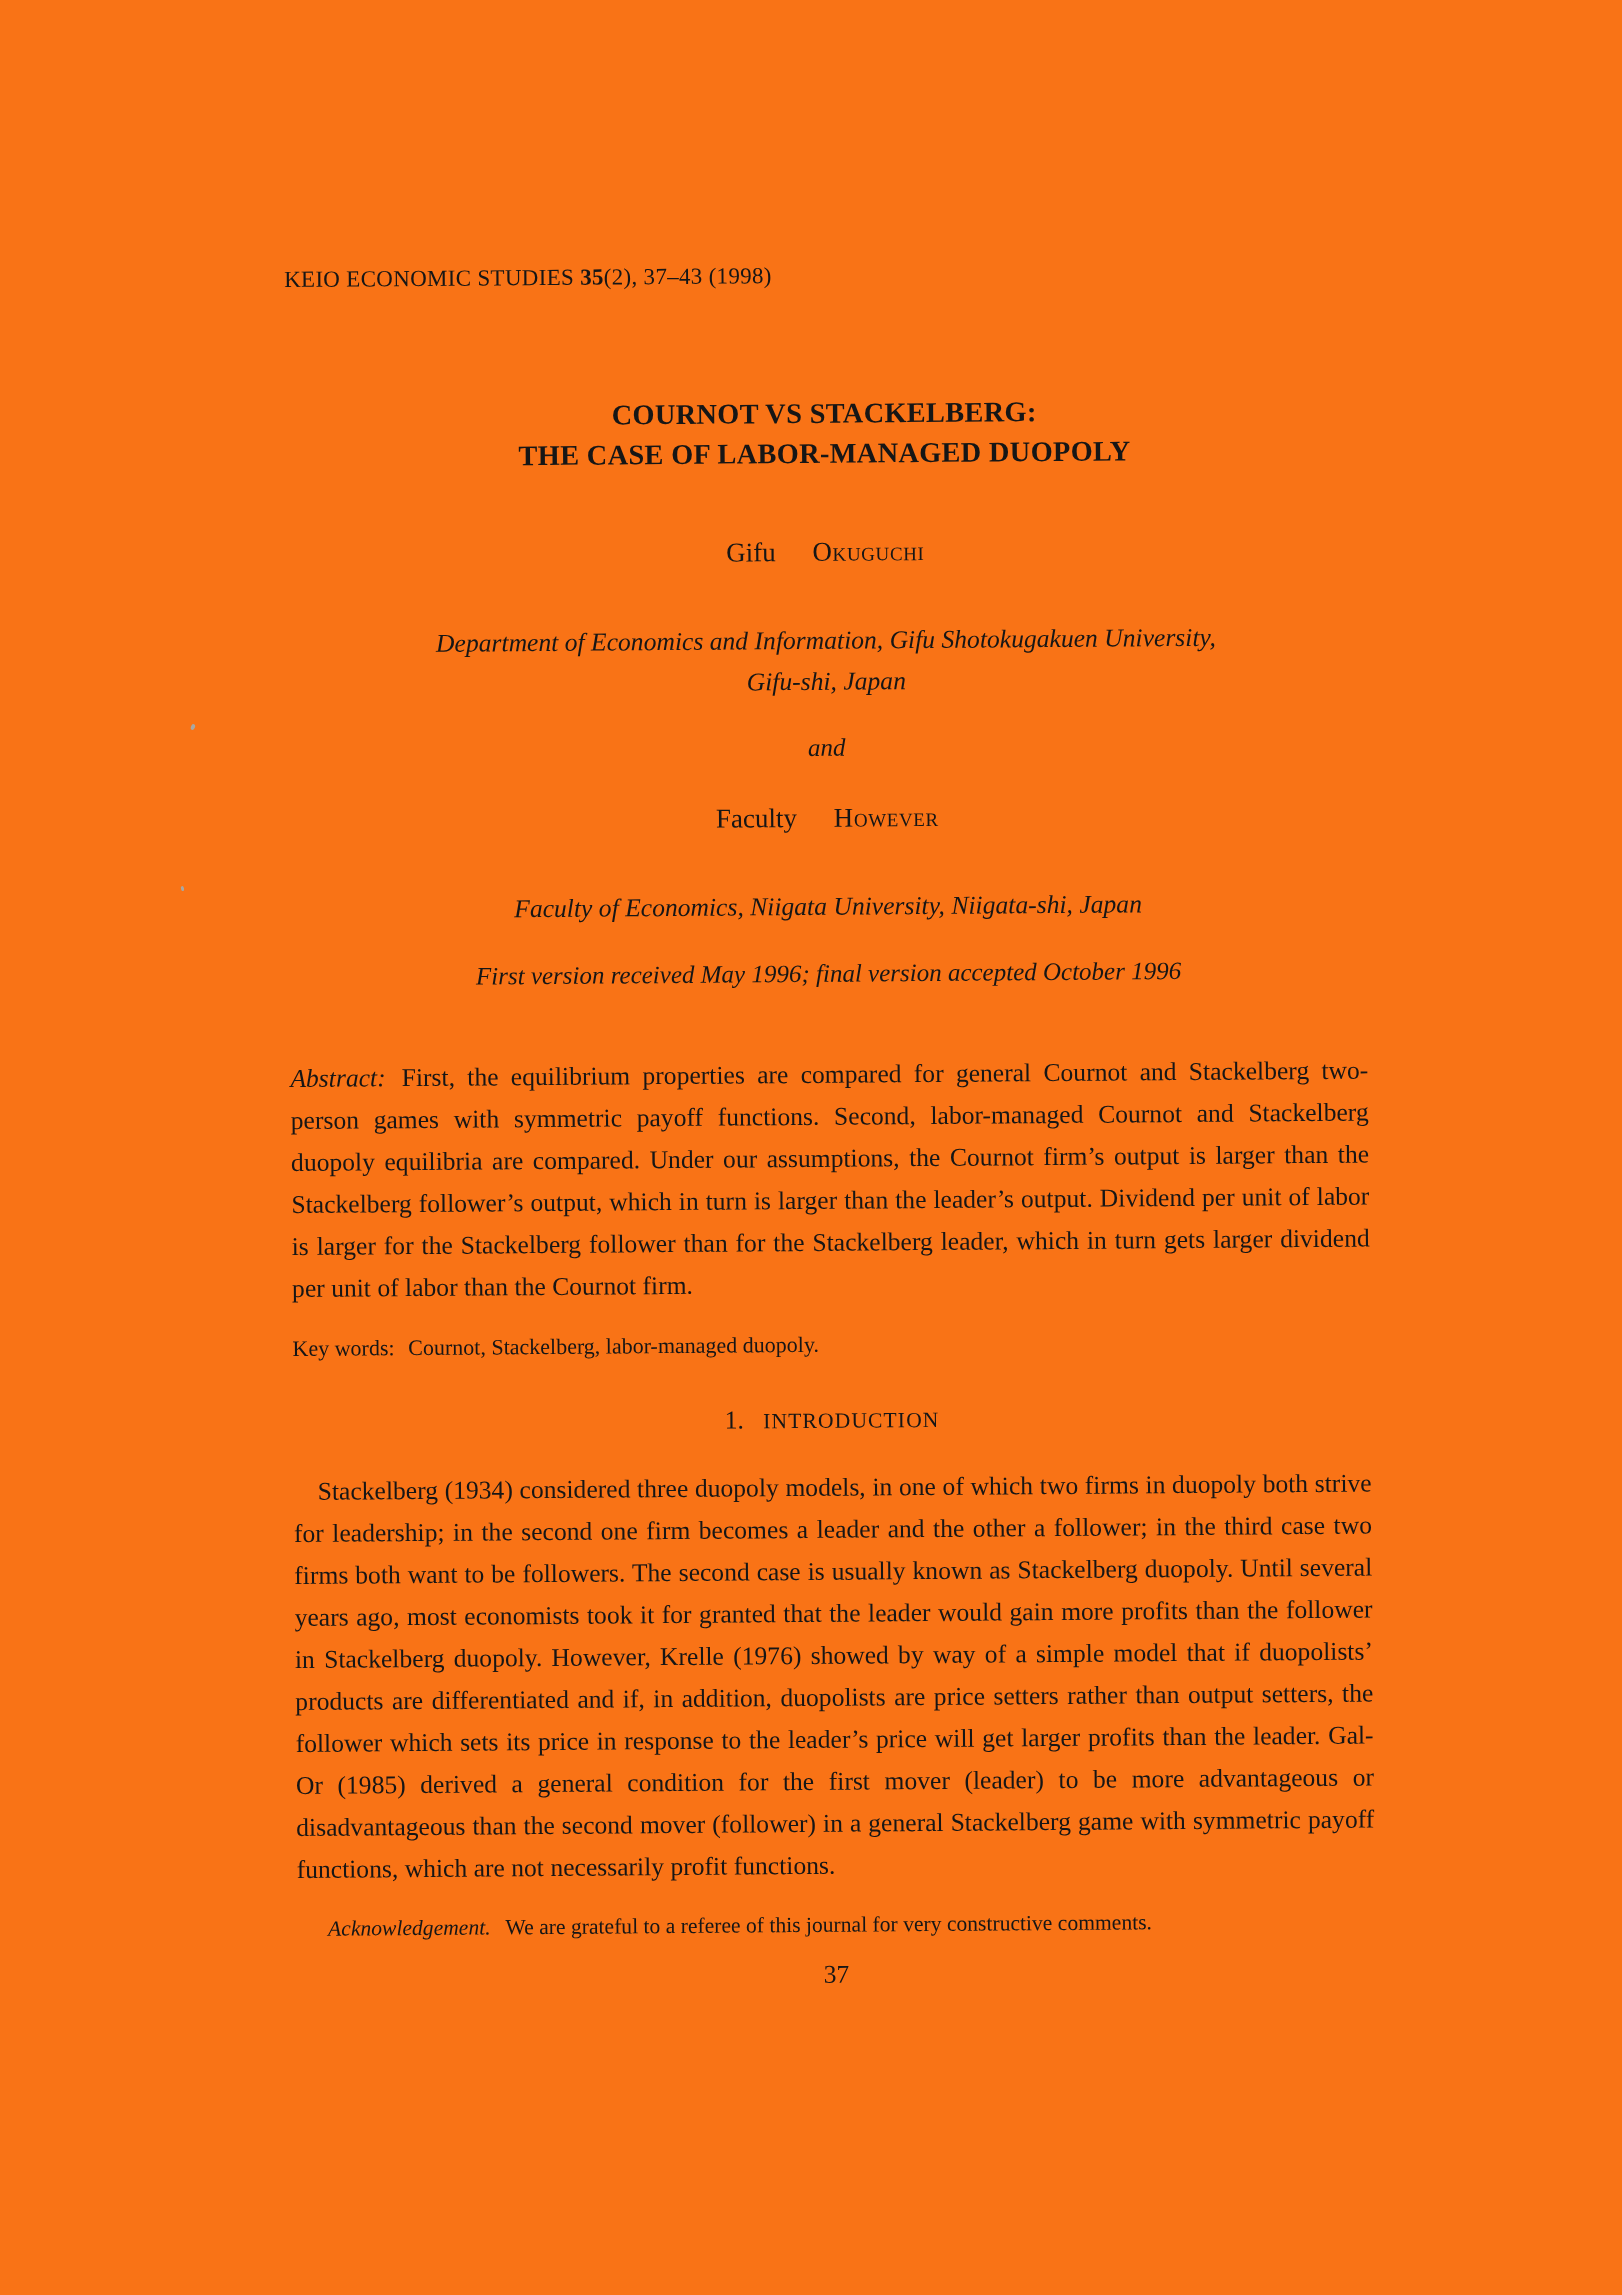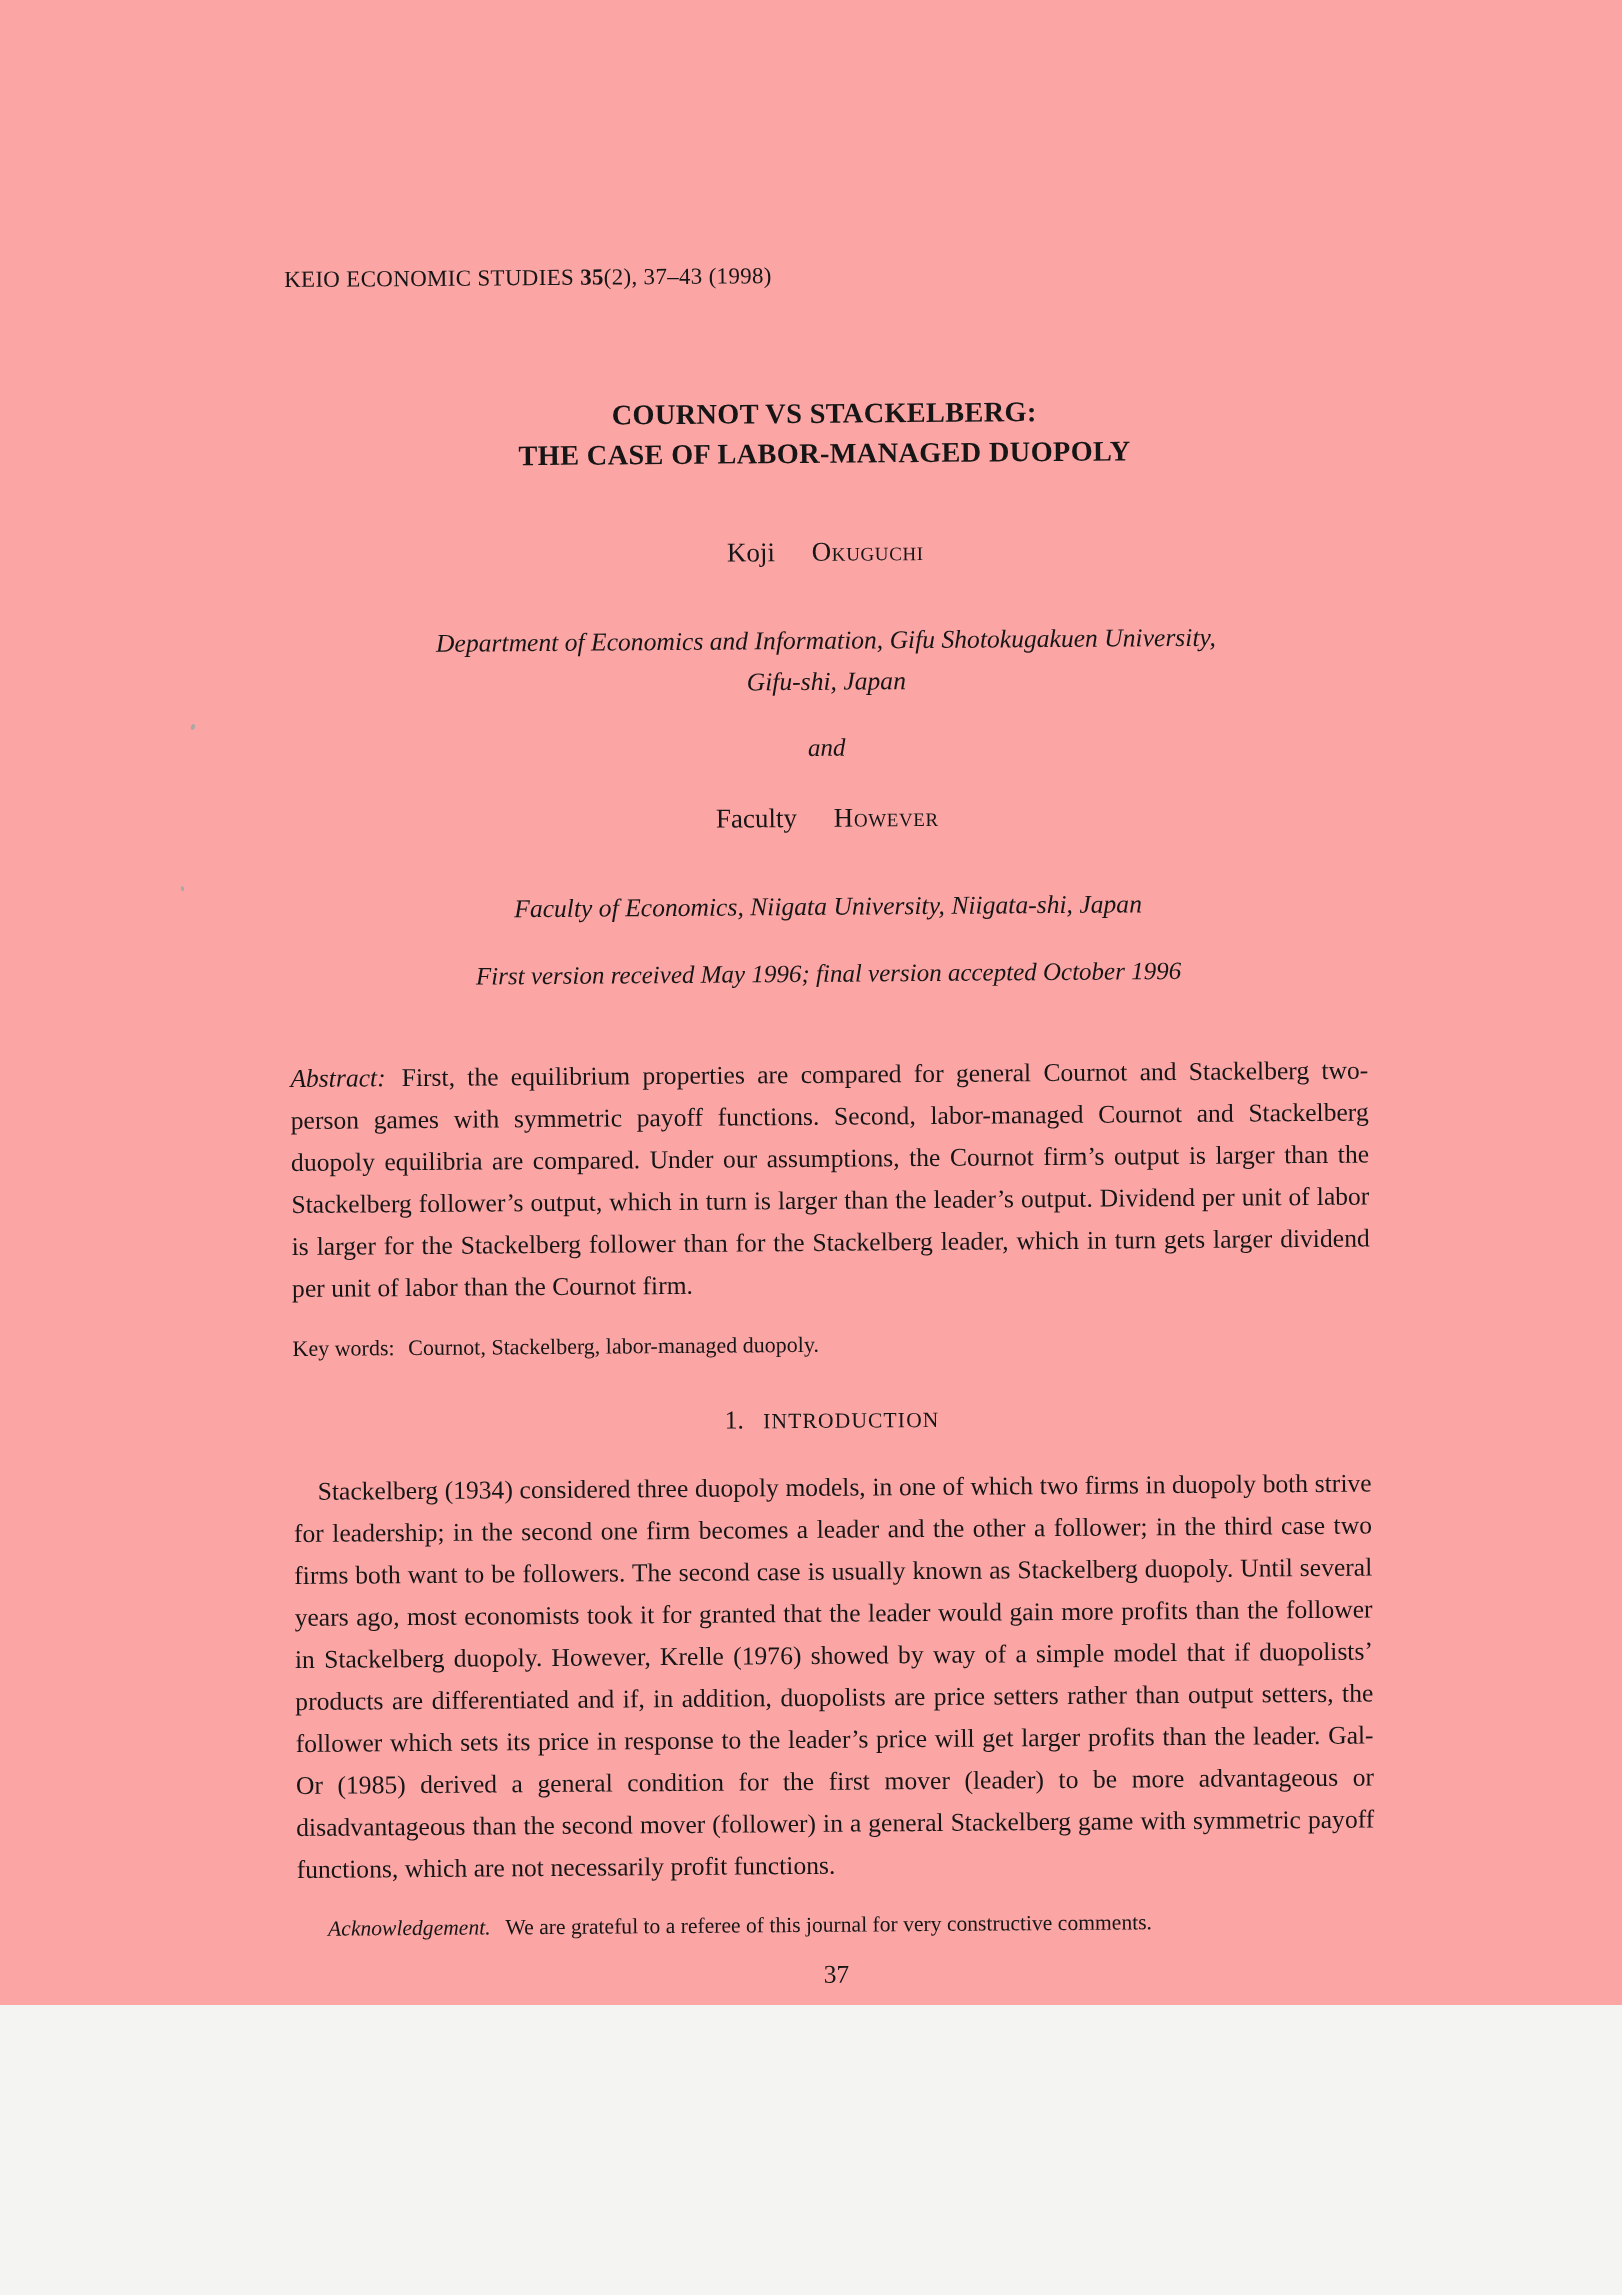--- a/index.html
+++ b/index.html
@@ -3,22 +3,22 @@
 <meta charset="utf-8">
 <style>
   html, body { margin: 0; padding: 0; }
   body {
     width: 1622px; height: 2295px;
     background: #f4f4f2;
     font-family: "Liberation Serif", "DejaVu Serif", serif;
   }
   .page {
     position: relative;
-    width: 1622px; height: 2005px;
-    background: #fca5a5;
+    width: 1622px; height: 2295px;
+    background: #f97316;
     color: #161616;
     overflow: hidden;
   }
   .content {
     position: absolute;
     left: 284px; top: 267px;
     width: 1078px;
     transform: rotate(-0.45deg);
     transform-origin: top left;
   }
@@ -116,21 +116,21 @@
 
   <div class="content">
 
     <div class="journal-header"><span>KEIO ECONOMIC STUDIES </span><span class="vol">35</span><span>(2), 37–43 (1998)</span></div>
 
     <div class="paper-title">
       <div>COURNOT VS STACKELBERG:</div>
       <div>THE CASE OF LABOR-MANAGED DUOPOLY</div>
     </div>
 
-    <div class="author-name"><span>Koji</span>
+    <div class="author-name"><span>Gifu</span>
       <span class="sc">Okuguchi</span></div>
 
     <div class="affiliation">Department of Economics and Information, Gifu Shotokugakuen University,
 Gifu-shi, Japan</div>
 
     <div class="connector">and</div>
 
     <div class="author-name second"><span>Faculty</span>
       <span class="sc">However</span></div>
 

